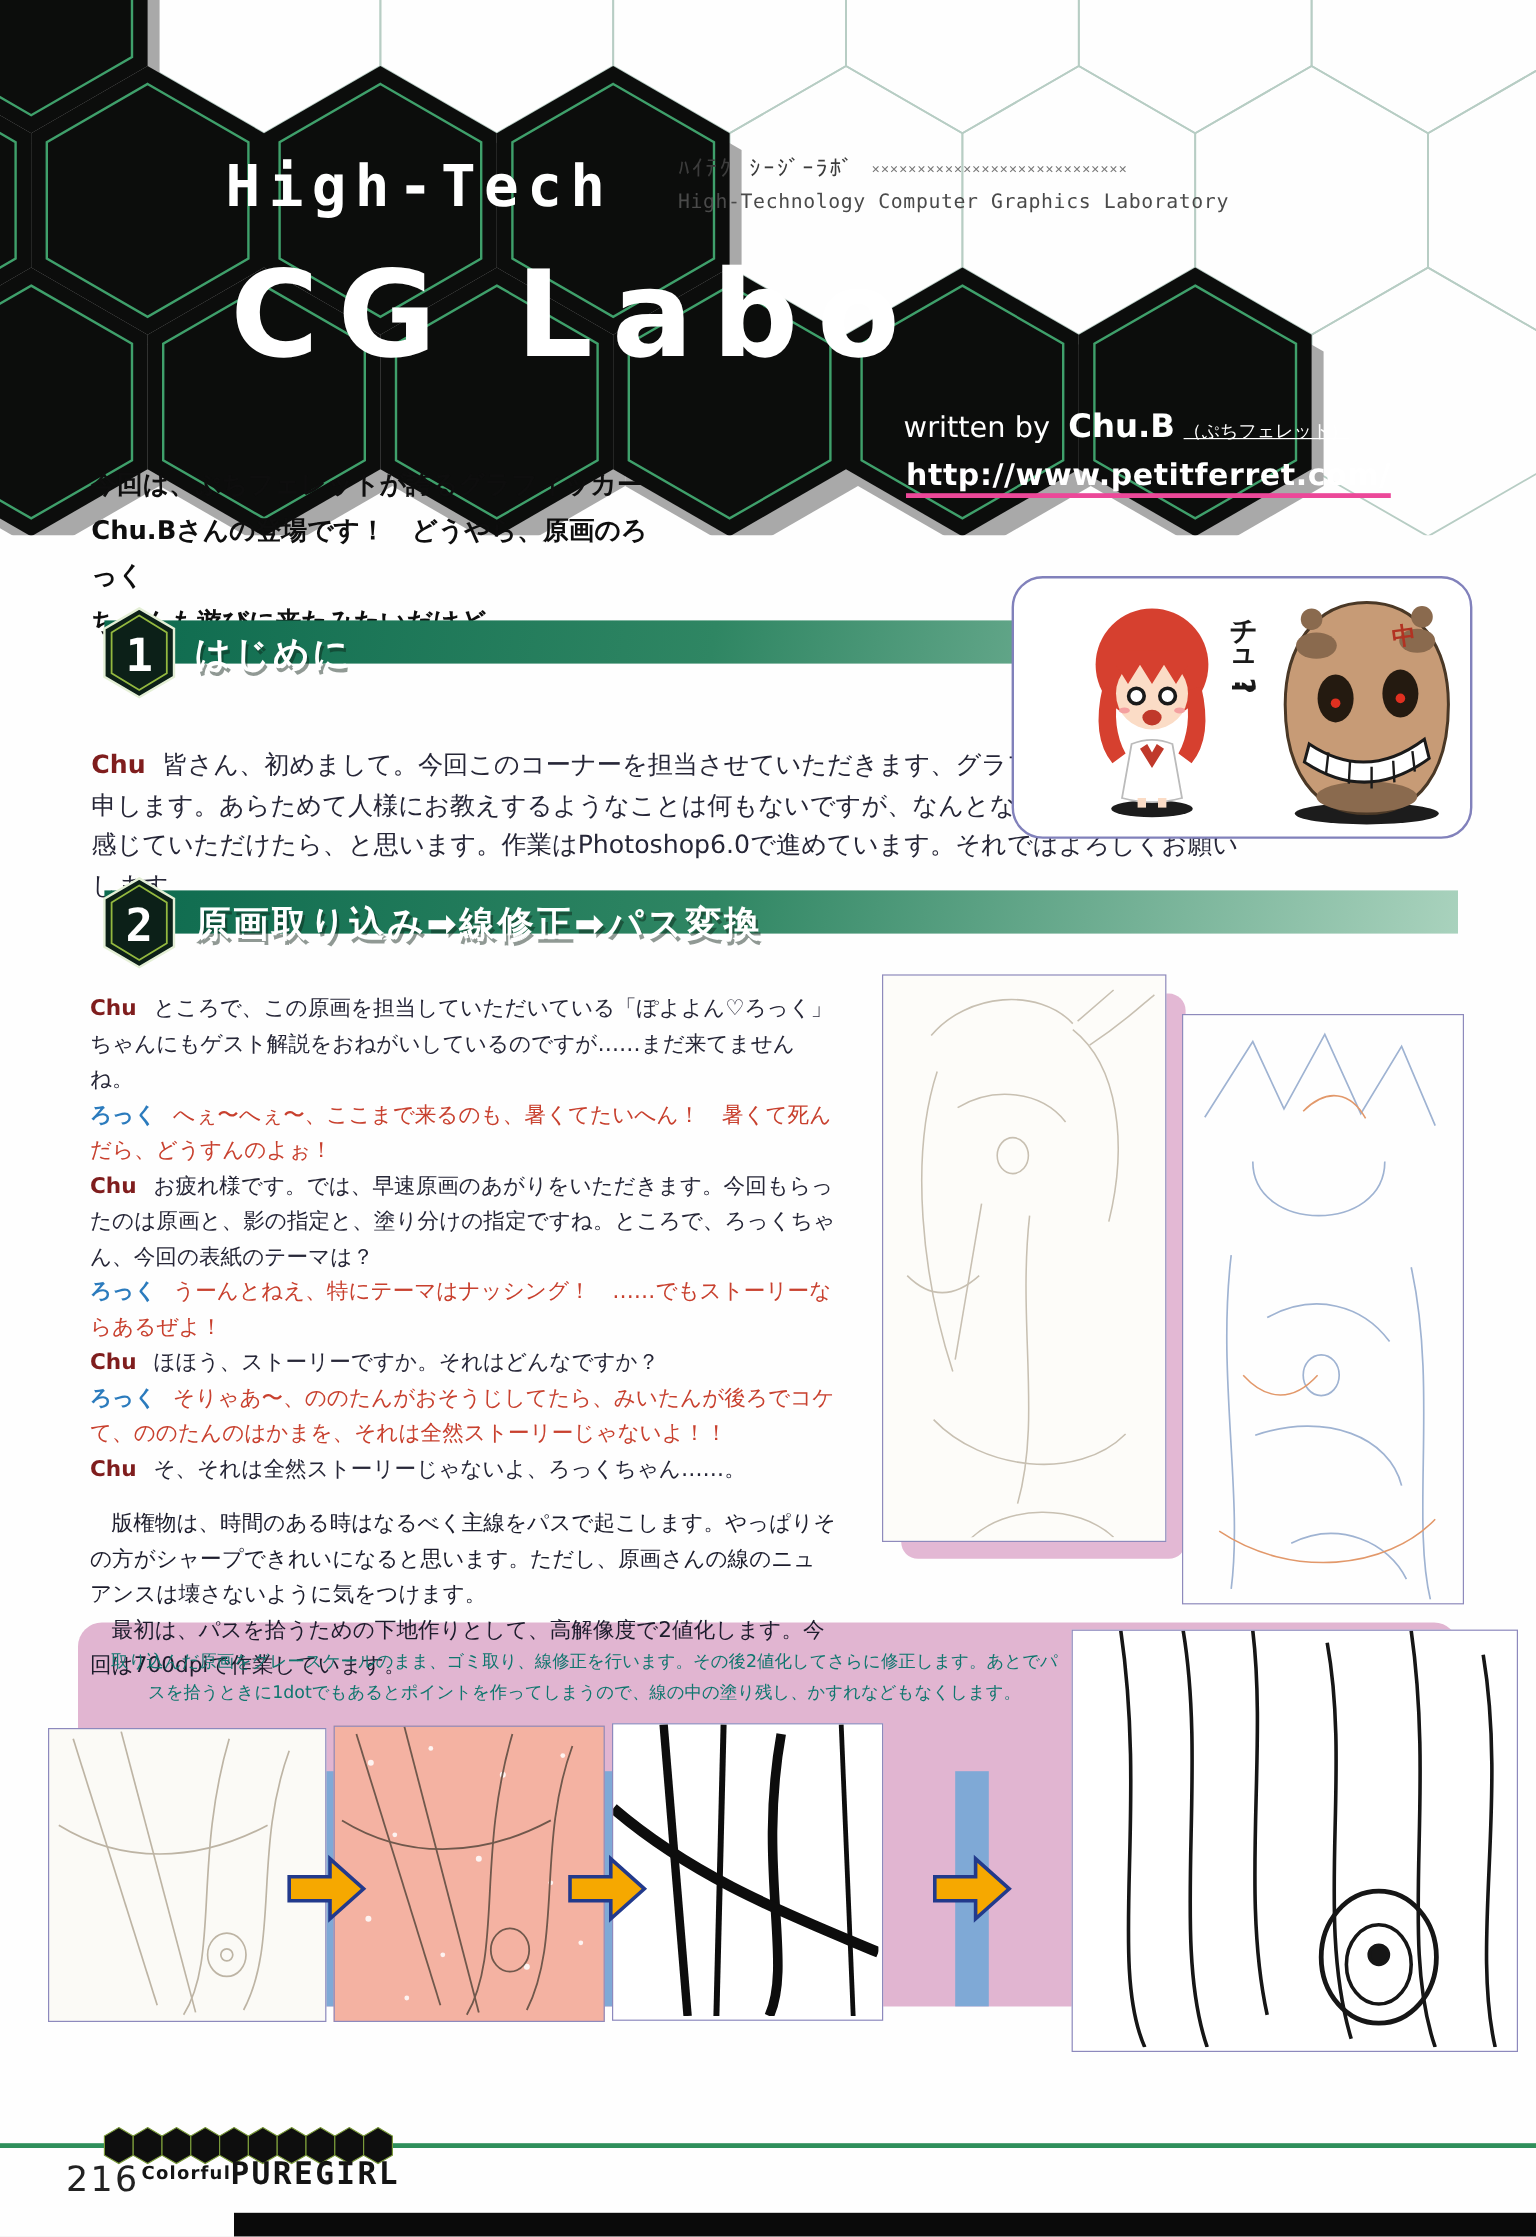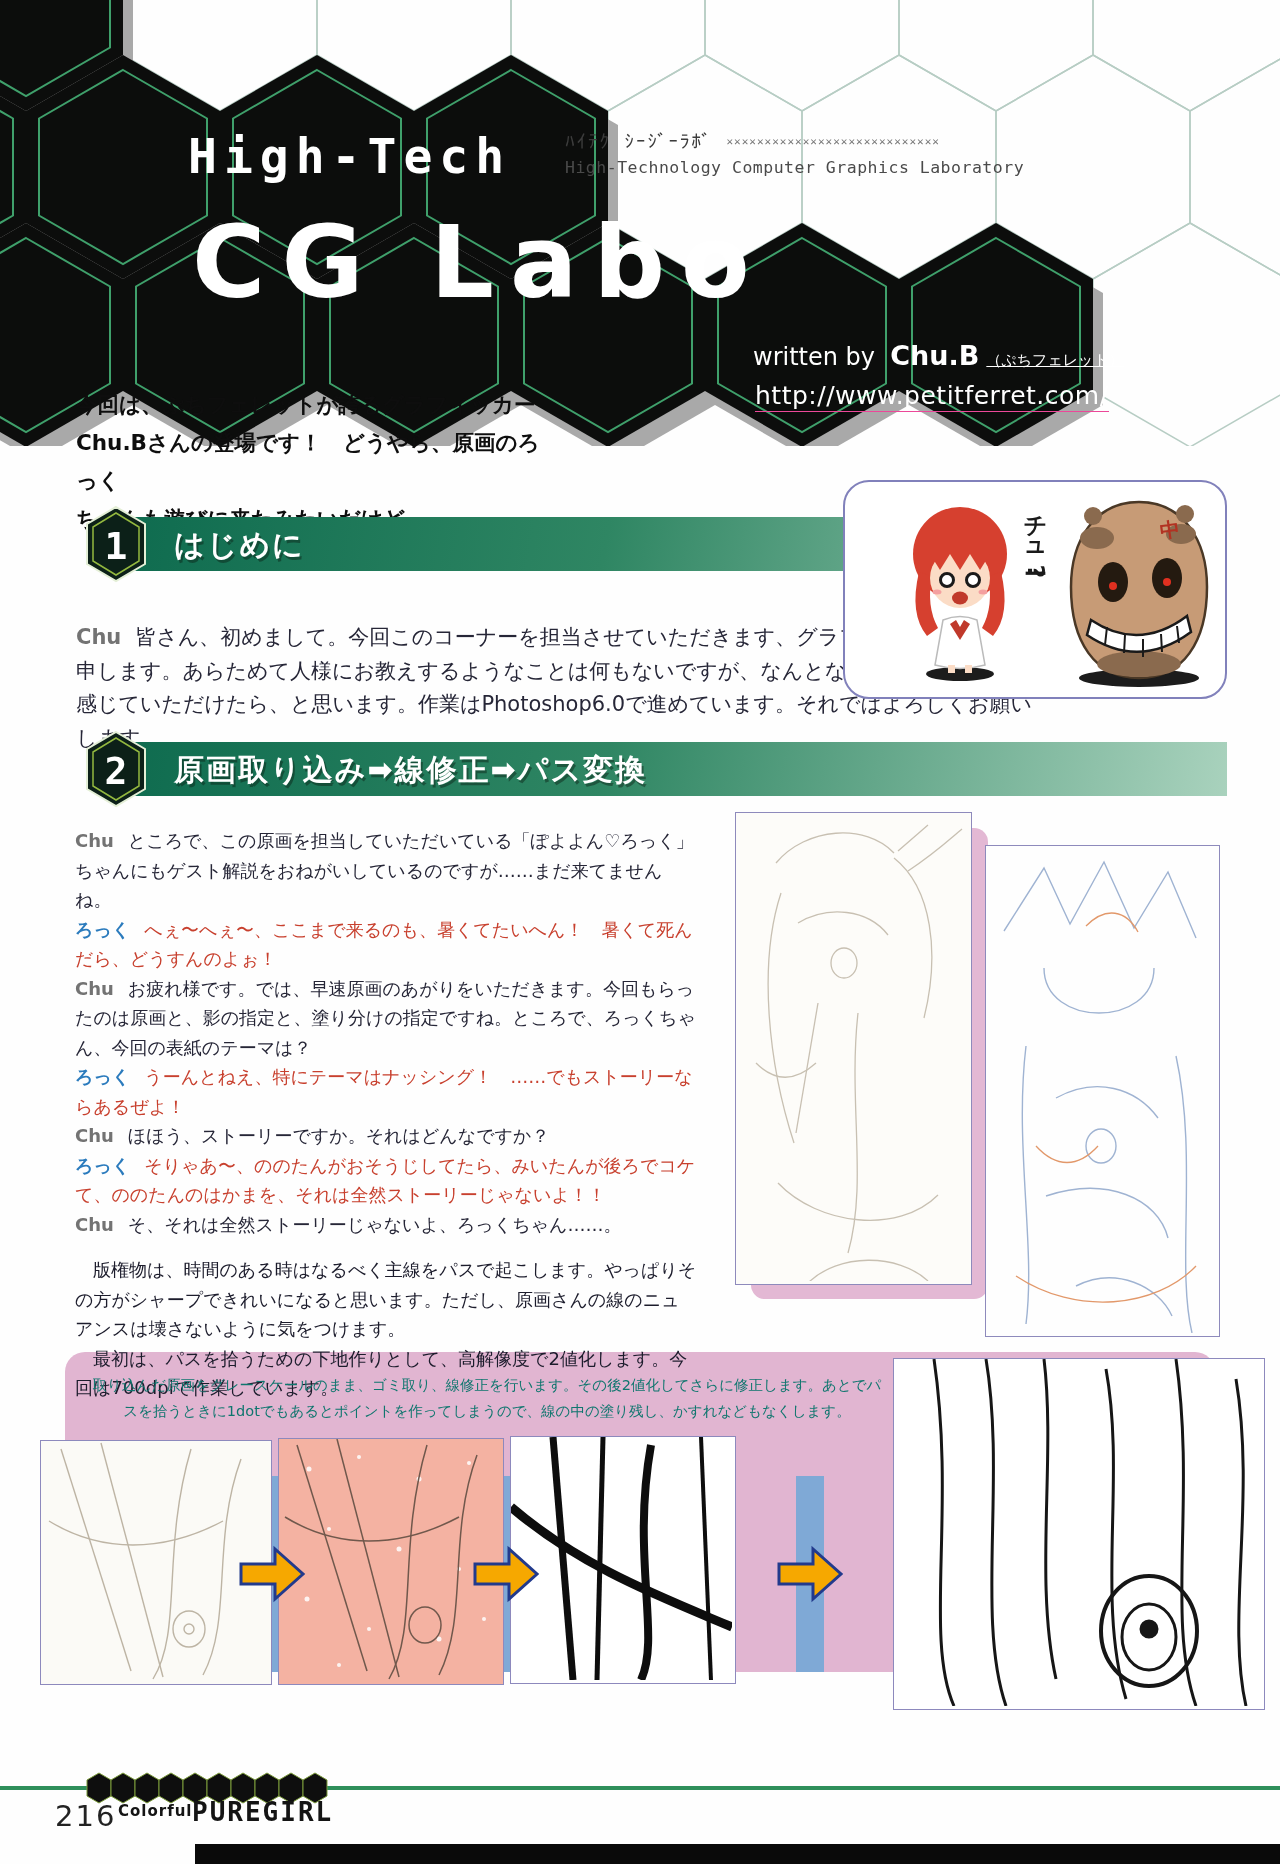--- a/index.html
+++ b/index.html
@@ -13,39 +13,39 @@
     font-weight:bold;font-size:48px;letter-spacing:7px;}
   .titleBig{left:192px;top:204px;color:#fff;font-weight:900;font-size:100px;letter-spacing:16px;
     font-family:"DejaVu Sans",sans-serif;}
   .subKana{left:565px;top:130px;font-family:"DejaVu Sans Mono",monospace;font-size:19px;color:#3c3c3c;letter-spacing:2px;}
   .subMarks{font-size:11px;color:#777;letter-spacing:1px;margin-left:14px;vertical-align:3px;}
   .subEn{left:565px;top:158px;font-family:"DejaVu Sans Mono",monospace;font-size:16.5px;color:#4a4a4a;letter-spacing:0.5px;}
   .writtenBy{left:753px;top:340px;color:#fff;white-space:nowrap;}
   .writtenBy .wb{font-size:24px;}
   .writtenBy .au{font-size:27px;font-weight:900;margin-left:10px;}
   .writtenBy .an{font-size:15px;margin-left:2px;text-decoration:underline;}
-  .urlLine{left:755px;top:381px;color:#fff;font-size:25px;font-weight:400;letter-spacing:0.5px;
-    border-bottom:1px solid #ec4899;padding-bottom:1px;}
+  .urlLine{left:755px;top:381px;color:#fff;font-size:25px;font-weight:700;letter-spacing:0.5px;
+    border-bottom:4px solid #ec4899;padding-bottom:1px;}
 
   
   .intro{left:76px;top:386px;width:470px;font-size:21.5px;font-weight:900;line-height:38px;
     color:#0e0e0e;white-space:pre-line;}
 
   
-  .secbar{left:99px;width:1128px;height:54px;background:linear-gradient(100deg,#0d6a4e 0%,#2f8663 45%,#a9d2bd 100%);}
+  .secbar{left:87px;width:1128px;height:36px;background:linear-gradient(100deg,#0d6a4e 0%,#2f8663 45%,#a9d2bd 100%);}
   .bar1{top:517px;} .bar2{top:742px;}
   .secTitle{position:absolute;left:75px;top:8px;color:#fff;font-weight:900;font-size:30px;letter-spacing:2px;
     text-shadow:2px 3px 0 rgba(10,30,20,0.45);white-space:nowrap;}
   .badge{width:64px;height:78px;}
   .badge1{left:84px;top:505px;} .badge2{left:84px;top:730px;}
 
   
   .s1para{left:76px;top:600px;width:965px;font-size:21px;line-height:33.5px;color:#262637;}
   .spk{font-weight:bold;margin-right:14px;}
-  .spk.chu{color:#737373;}
+  .spk.chu{color:#7f1d1d;}
   .spk.rock{color:#2b7bbd;}
   .txt.rock-t{color:#c8402e;}
   .txt.chu-t{color:#262637;}
 
   
   .charbox{left:843px;top:480px;width:380px;height:215px;background:#fff;border:2px solid #8181bb;
     border-radius:26px;z-index:6;}
   .chuSpeech{position:absolute;left:176px;top:18px;writing-mode:vertical-rl;font-size:23px;font-weight:bold;color:#1a1a1a;letter-spacing:4px;}
 
   

